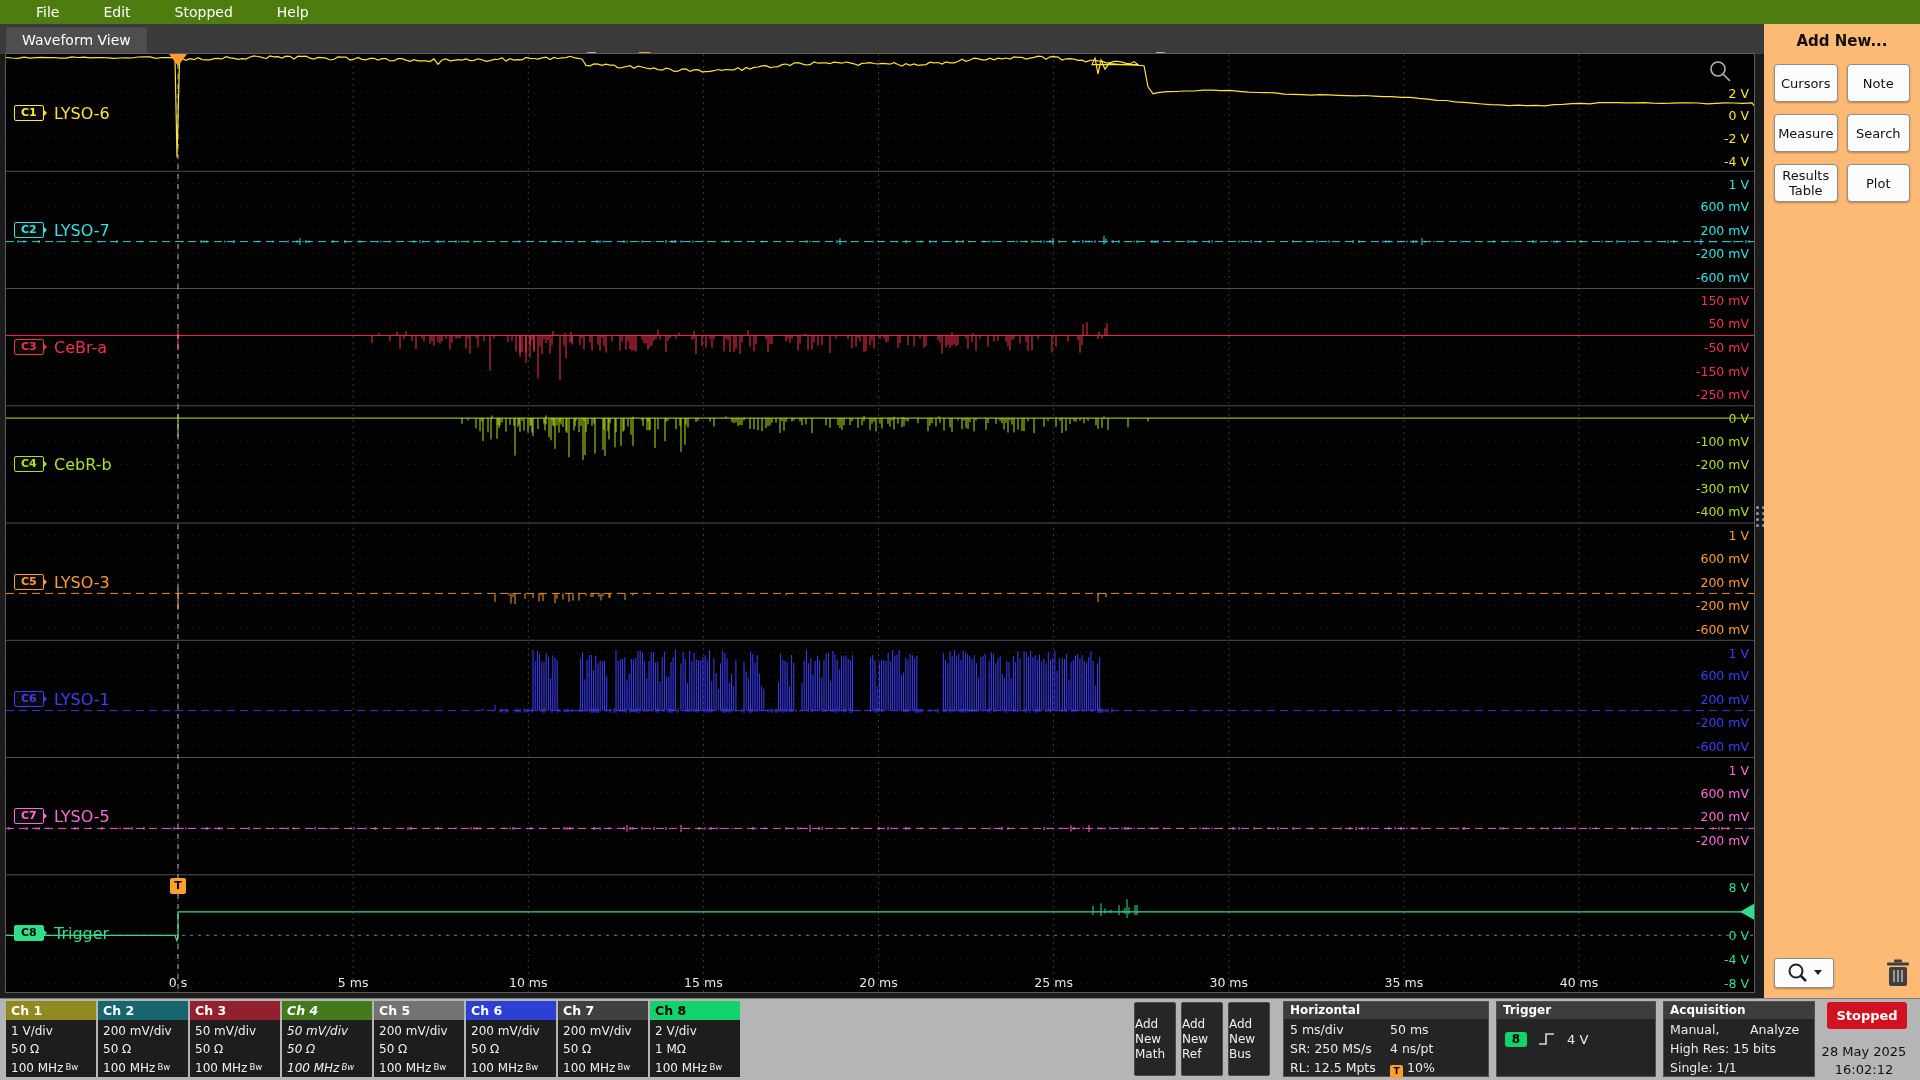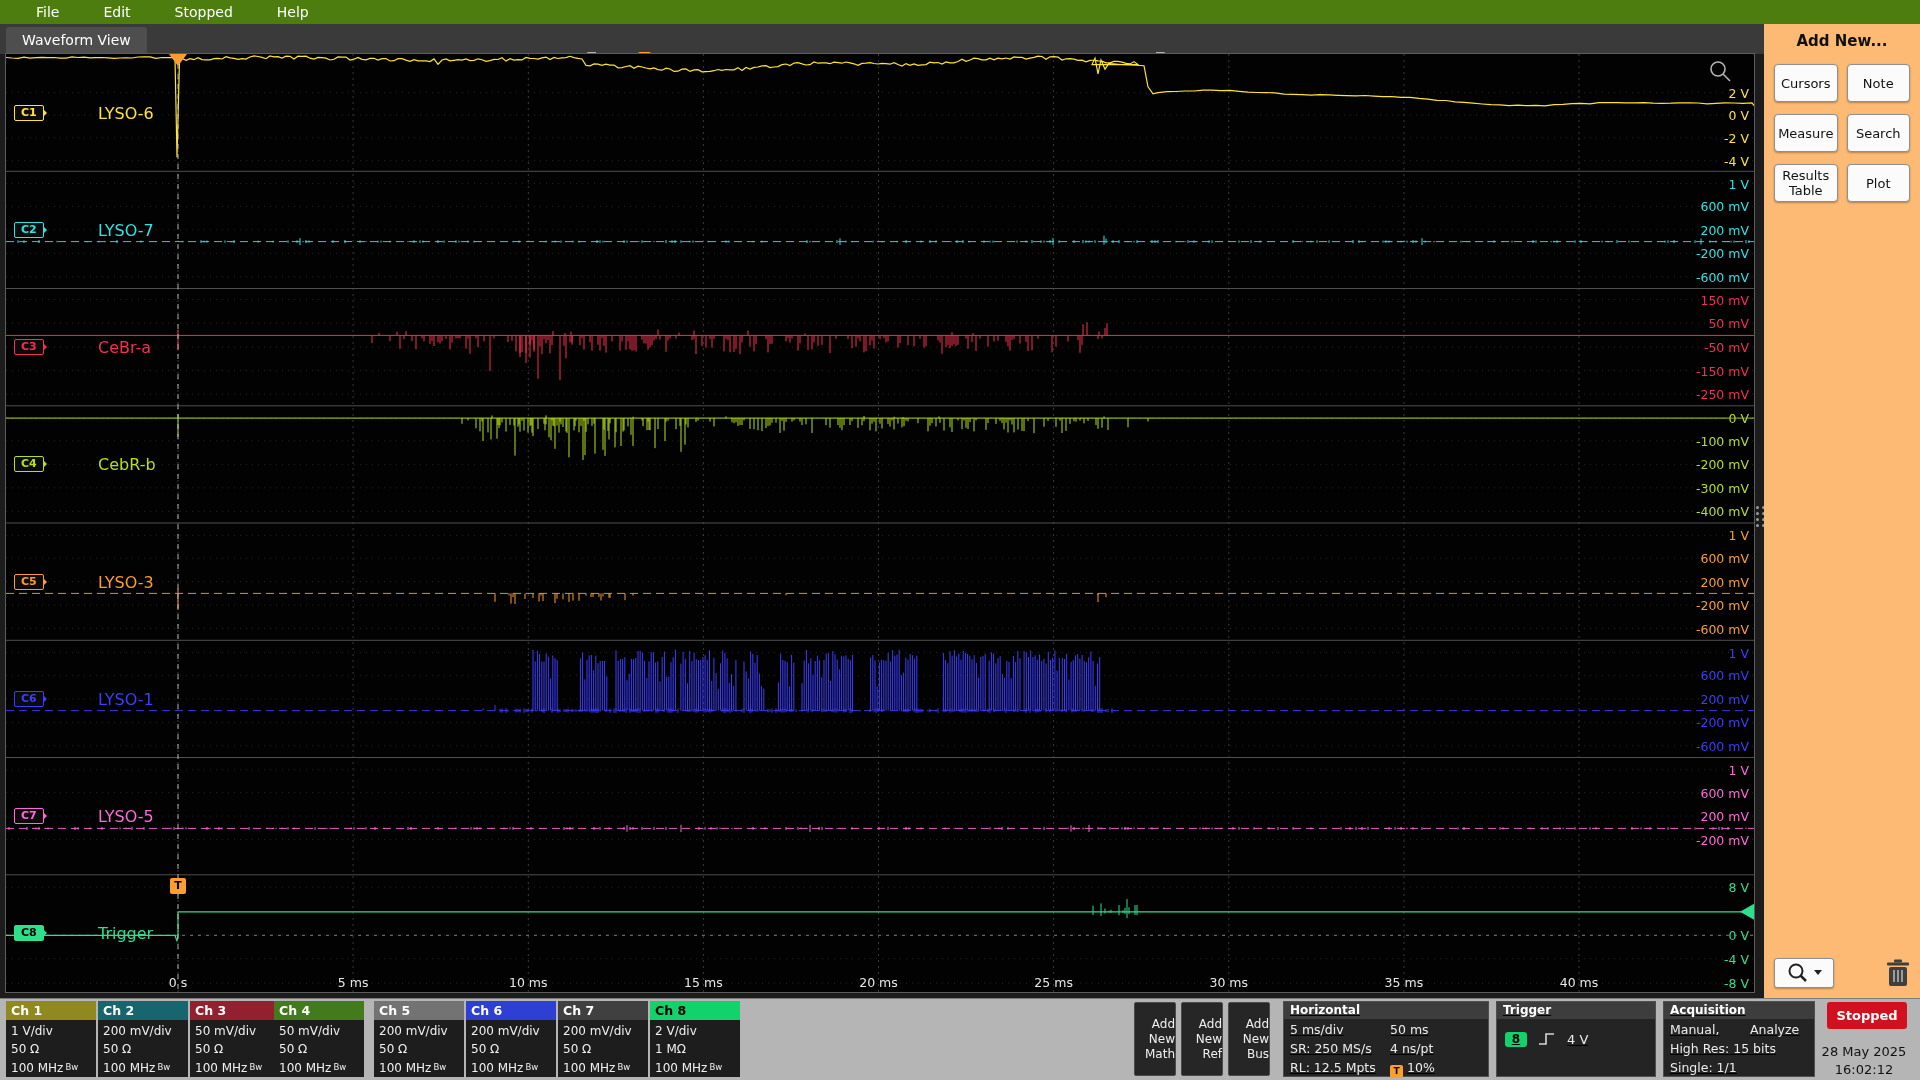--- a/index.html
+++ b/index.html
@@ -12,21 +12,21 @@
   
   .tabstrip{position:absolute;left:0;top:24px;width:1764px;height:30px;background:#3a3a3a;}
   .tab{position:absolute;left:6px;top:3px;height:27px;background:#4e4e4e;color:#fff;font-size:14px;line-height:27px;padding:0 16px;border-radius:3px 3px 0 0;}
   .minimap{position:absolute;left:585px;top:26px;}
 
   
   .plot{position:absolute;left:5px;top:53px;width:1750px;height:940px;background:#020202;border:1px solid #5d5d5d;box-sizing:border-box;}
   .cbadge{position:absolute;left:8px;transform:translateY(-50%);font-size:11px;font-weight:bold;line-height:14px;padding:0 6px;border:1px solid var(--c);color:var(--c);background:#0b0b0b;border-radius:2px;}
   .cbadge::after{content:"";position:absolute;left:100%;top:50%;margin-top:-4px;border:4px solid transparent;border-left:4px solid var(--c);}
   .cbadge.filled{background:var(--c);color:#000;}
-  .cname{position:absolute;left:48px;transform:translateY(-50%);font-size:16px;white-space:nowrap;margin-left:44px;}
+  .cname{position:absolute;left:48px;transform:translateY(-50%);font-size:16px;white-space:nowrap;}
   .slabel{position:absolute;right:5px;transform:translateY(-50%);font-size:12.5px;white-space:nowrap;text-shadow:0 0 3px #000;}
   .tlabel{position:absolute;bottom:2px;transform:translateX(-50%);font-size:12.5px;color:#e8e8e8;}
   .tflag{position:absolute;width:16px;height:16px;background:#ff9d2e;color:#000;font-weight:bold;font-size:11px;text-align:center;line-height:16px;border-radius:2px;}
 
   .splitter{position:absolute;left:1756px;top:498px;width:8px;height:36px;display:grid;grid-template-columns:3px 3px;gap:3px;align-content:center;justify-content:center;}
   .splitter span{width:3px;height:3px;border-radius:50%;background:#9a9a9a;}
 
   
   .right-panel{position:absolute;left:1764px;top:24px;width:156px;height:974px;background:#fdba74;}
   .rp-title{text-align:center;font-size:15px;font-weight:bold;color:#101010;padding-top:8px;}
@@ -34,22 +34,22 @@
   .rp-btn{background:#fbfbfb;border:1px solid #8f8f8f;border-radius:4px;min-height:30px;display:flex;align-items:center;justify-content:center;text-align:center;font-size:13px;color:#111;padding:3px 2px;box-shadow:0 1px 2px rgba(0,0,0,0.3);line-height:15px;}
   .rp-bottom{position:absolute;left:10px;right:10px;bottom:10px;display:flex;align-items:center;justify-content:space-between;}
   .zoom-btn{width:58px;height:28px;background:#fbfbfb;border:1px solid #8f8f8f;border-radius:3px;display:flex;align-items:center;justify-content:center;gap:4px;box-shadow:0 1px 2px rgba(0,0,0,0.3);}
 
   
   .bottom{position:absolute;left:0;top:998px;width:1920px;height:82px;background:#b5b5b5;border-top:1px solid #7c7c7c;box-sizing:border-box;}
   .chbox{position:absolute;top:2px;width:90px;height:64px;}
   .chhead{height:19px;font-size:12.5px;font-weight:bold;color:#fff;line-height:19px;padding-left:5px;box-sizing:border-box;}
   .chbody{height:57px;background:#1d1d1d;color:#f0f0f0;font-size:12px;line-height:18px;padding:2px 0 0 5px;box-sizing:border-box;}
   .bwtag{font-size:8.5px;vertical-align:2px;margin-left:2px;}
-  .addbtn{position:absolute;top:3px;width:42px;height:74px;background:#262626;border:1px solid #4a4a4a;color:#f0f0f0;font-size:12px;line-height:15px;display:flex;flex-direction:column;align-items:flex-end;justify-content:center;border-radius:2px;box-sizing:border-box;}
-  .panel{position:absolute;top:2px;height:76px;background:#242424;border:1px solid #4f4f4f;box-sizing:border-box;text-decoration:underline;}
+  .addbtn{position:absolute;top:3px;width:42px;height:74px;background:#262626;border:1px solid #4a4a4a;color:#f0f0f0;font-size:12px;line-height:15px;display:flex;flex-direction:column;align-items:flex-start;justify-content:center;border-radius:2px;box-sizing:border-box;}
+  .panel{position:absolute;top:2px;height:76px;background:#242424;border:1px solid #4f4f4f;box-sizing:border-box;}
   .panel-head{height:17px;background:#3d3d3d;color:#fff;font-size:12px;font-weight:bold;line-height:17px;padding-left:6px;}
   .panel-body{padding:1px 6px;color:#ececec;font-size:12.5px;}
   .prow{display:grid;grid-template-columns:100px 1fr;line-height:19px;}
   .prow.a{grid-template-columns:80px 1fr;}
   .t-ico{display:inline-block;width:13px;height:13px;background:#ff9d2e;color:#000;font-size:9px;font-weight:bold;line-height:13px;text-align:center;border-radius:2px;margin-right:4px;vertical-align:-2px;}
   .trig-body{display:flex;align-items:center;gap:10px;padding:12px 8px 0;color:#ececec;font-size:13px;}
   .src-badge{display:inline-block;min-width:14px;padding:0 4px;background:#11d26b;color:#000;font-weight:bold;font-size:12px;line-height:15px;text-align:center;border-radius:3px;}
   .stopped{position:absolute;left:1827px;top:3px;width:80px;height:27px;background:#d11120;color:#fff;font-weight:bold;font-size:13px;text-align:center;line-height:27px;border-radius:3px;}
   .datebox{position:absolute;left:1812px;top:44px;width:104px;text-align:center;color:#111;font-size:13px;line-height:18px;}
 </style>
@@ -271,21 +271,21 @@
         </div>
       </div>
       <div class="chbox" style="left: 190px;">
         <div class="chhead" style="background: rgb(147, 32, 46);">Ch 3</div>
         <div class="chbody">
           <div>50 mV/div</div>
           <div>50 Ω</div>
           <div><span>100 MHz</span><span class="bwtag">Bw</span></div>
         </div>
       </div>
-      <div class="chbox" style="left: 274px;">
+      <div class="chbox" style="left: 282px; font-style: italic;">
         <div class="chhead" style="background: rgb(68, 122, 30);">Ch 4</div>
         <div class="chbody">
           <div>50 mV/div</div>
           <div>50 Ω</div>
           <div><span>100 MHz</span><span class="bwtag">Bw</span></div>
         </div>
       </div>
       <div class="chbox" style="left: 374px;">
         <div class="chhead" style="background: #737373;">Ch 5</div>
         <div class="chbody">

